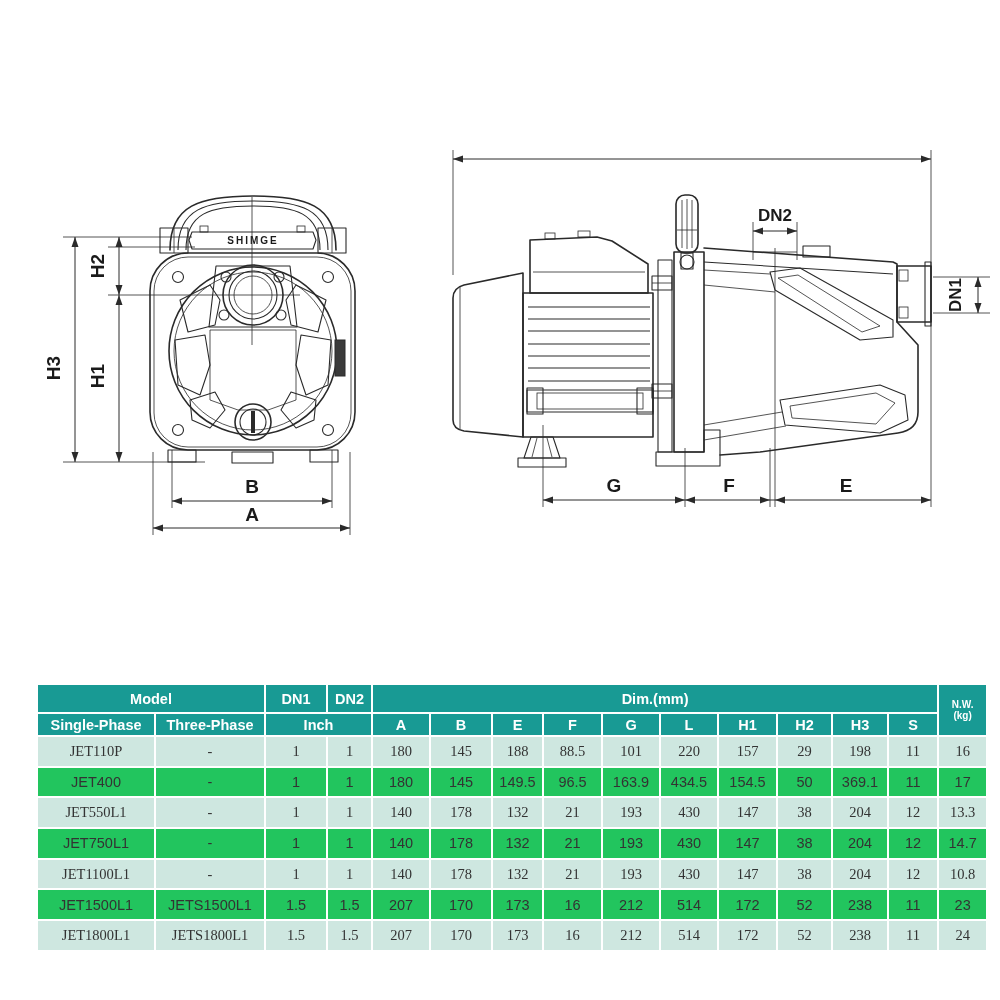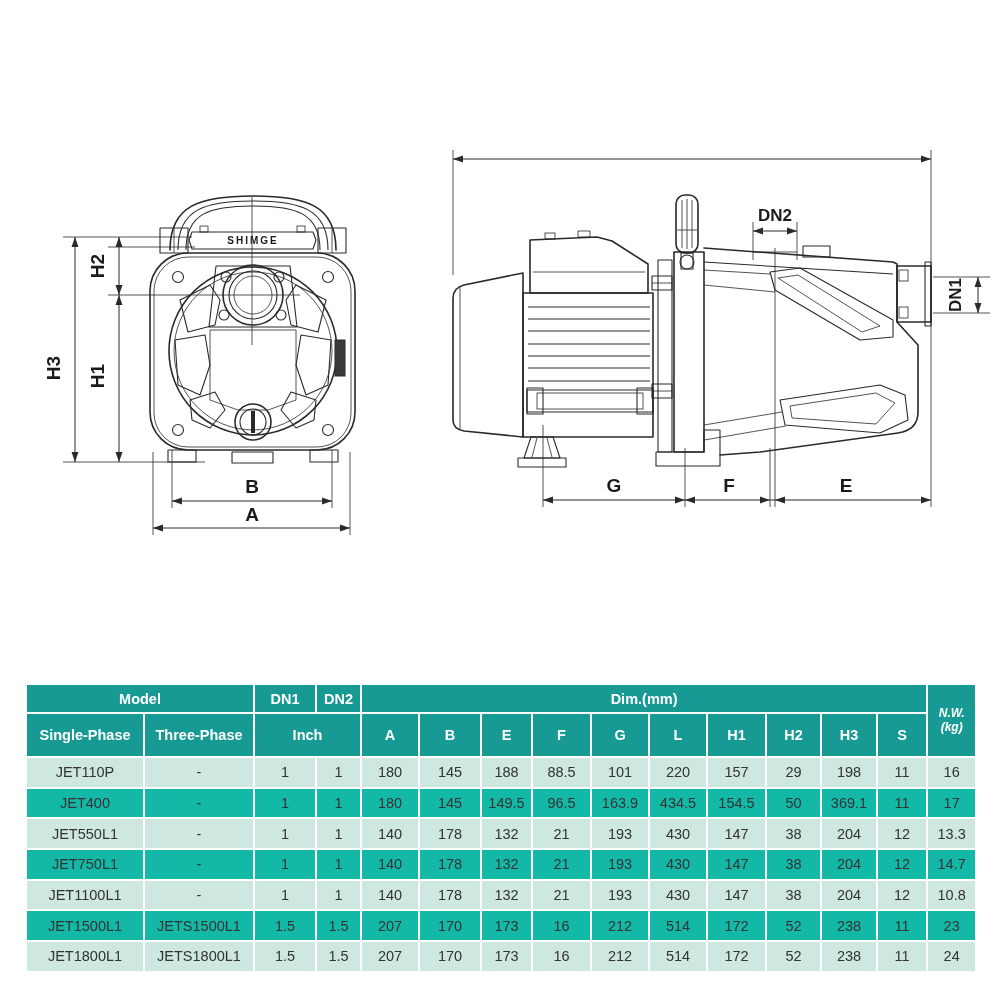--- a/index.html
+++ b/index.html
@@ -9,31 +9,31 @@
   svg .ln{stroke:var(--line,#2a2a2a);fill:none;stroke-width:1.6;stroke-linejoin:round;stroke-linecap:round;}
   svg .ln2{stroke:var(--line,#2a2a2a);fill:none;stroke-width:1.1;stroke-linejoin:round;}
   svg .thin{stroke:var(--line,#2a2a2a);fill:none;stroke-width:0.8;}
   svg .dim{stroke:var(--line,#2a2a2a);fill:none;stroke-width:1;}
   svg .arr{fill:var(--line,#2a2a2a);stroke:none;}
   svg .lbl{font-family:"Liberation Sans",sans-serif;font-size:19px;font-weight:600;fill:#1a1a1a;}
   svg .lbl-sm{font-family:"Liberation Sans",sans-serif;font-size:17px;font-weight:600;fill:#1a1a1a;}
   svg .brand{font-family:"Liberation Sans",sans-serif;font-size:10px;font-weight:700;fill:#1a1a1a;letter-spacing:2px;}
   svg .dark{fill:#3a3a3a;stroke:#2a2a2a;}
 
-  table.spec{position:absolute;left:25px;top:683px;width:952px;border-collapse:collapse;
+  table.spec{position:absolute;left:36px;top:683px;width:952px;border-collapse:collapse;
              table-layout:fixed;font-size:14.5px;color:var(--body-text,#333);}
   table.spec th, table.spec td{border:2px solid #fff;text-align:center;vertical-align:middle;
              padding:0;overflow:hidden;white-space:nowrap;}
   table.spec thead th{background:var(--teal,#189a94);color:#fff;font-weight:700;}
   table.spec thead tr.h1{height:29px;}
-  table.spec thead tr.h2{height:44px;}
+  table.spec thead tr.h2{height:23px;}
   table.spec tbody tr{height:30.7px;}
-  table.spec tbody tr.tint td{background:var(--tint,#cee7e0);}
-  table.spec tbody tr.white td{background:#14b8a6;}
-  table.spec .nw{font-size:12px;line-height:1.15;font-style:italic;}
+  table.spec tbody tr.tint td{background:var(--tint,#cee7e0);font-family:Liberation Serif, serif;}
+  table.spec tbody tr.white td{background:#22c55e;}
+  table.spec .nw{font-size:10px;line-height:1.15;}
 </style>
 </head>
 <body>
 
 <div class="stage">
 
   <svg width="1000" height="660" viewBox="0 0 1000 660">
 
     <g>
 

